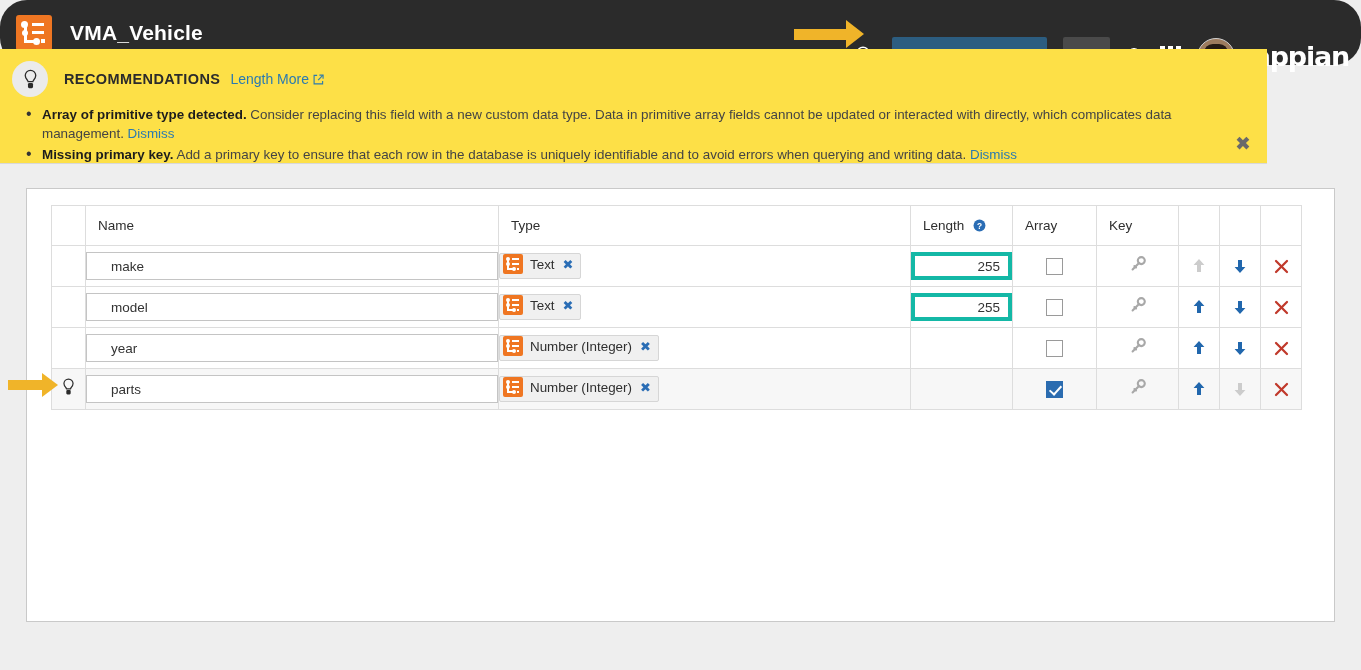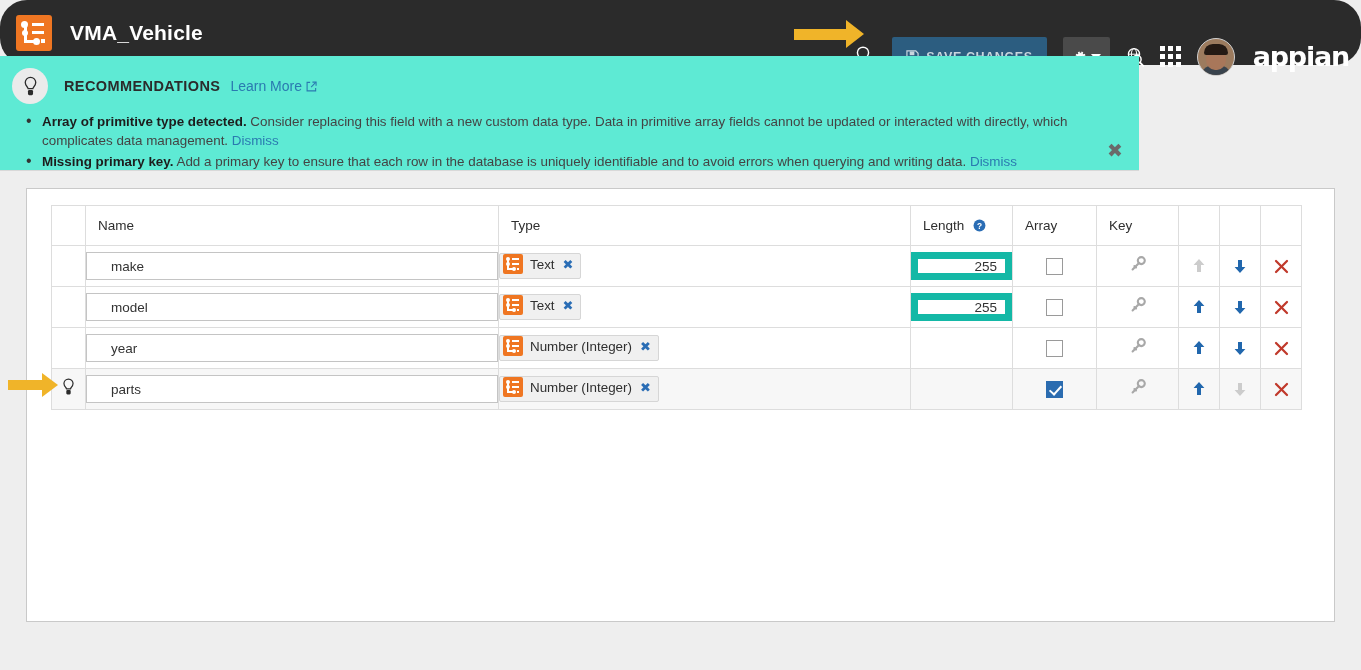--- a/index.html
+++ b/index.html
@@ -141,23 +141,23 @@
     margin-left: 18px;
     color: #ffffff;
     font-size: 27px;
     font-weight: bold;
     letter-spacing: -1.2px;
     font-family: "DejaVu Sans", sans-serif;
   }
 
   
   .rec-banner {
-    position: absolute; left: 0; top: 56px;
-    width: 1139px; height: 115px;
-    background: #5eead4;
+    position: absolute; left: 0; top: 49px;
+    width: 1267px; height: 115px;
+    background: #fde047;
     border-bottom: 1px solid #d8d8d8;
   }
   .rec-head { display: flex; align-items: center; padding: 12px 0 0 12px; }
   .rec-bulb-circle {
     width: 36px; height: 36px; border-radius: 50%;
     background: #ebebeb;
     display: flex; align-items: center; justify-content: center;
     flex: none;
   }
   .rec-title {
@@ -240,21 +240,21 @@
     border: 1px solid #c4c4c4;
     background: #ffffff;
     font-size: 13.5px;
     color: #333;
     padding: 0 24px;
     font-family: "Liberation Sans", sans-serif;
     outline: none;
   }
   .num-input {
     width: 100%; height: 28px;
-    border: 7px solid #14b8a6;
+    border: 4px solid #14b8a6;
     background: #ffffff;
     font-size: 13.5px; color: #333;
     text-align: right; padding: 0 8px;
     font-family: "Liberation Sans", sans-serif;
     outline: none;
   }
 
   .type-chip {
     display: inline-flex; align-items: center;
     background: #f0f0f0;
@@ -425,21 +425,21 @@
 
   <div class="rec-head">
     <div class="rec-bulb-circle">
       <svg width="15" height="21" viewBox="0 0 16 22">
         <path d="M8 1.2c-3.2 0-5.6 2.5-5.6 5.6 0 2.2 1.2 3.6 2.2 4.8.5.6.8 1.1.9 1.7h5c.1-.6.4-1.1.9-1.7 1-1.2 2.2-2.6 2.2-4.8C13.6 3.7 11.2 1.2 8 1.2z" fill="none" stroke="#2b2b2b" stroke-width="1.4"></path>
         <rect x="5.3" y="14.6" width="5.4" height="5.6" rx="1.4" fill="#2b2b2b"></rect>
       </svg>
     </div>
     <div class="rec-title">RECOMMENDATIONS</div>
     <a class="rec-learn">
-      <span>Learn More</span>
+      <span>Length More</span>
       <span style="display:inline-flex;">
         <svg width="11" height="11" viewBox="0 0 12 12">
           <path d="M4.5 1.5H1.2v9.3h9.3V7.5" fill="none" stroke="#2a7ab0" stroke-width="1.2"></path>
           <path d="M7 1.2h4v4" fill="none" stroke="#2a7ab0" stroke-width="1.2"></path>
           <line x1="5.6" y1="6.6" x2="10.6" y2="1.6" stroke="#2a7ab0" stroke-width="1.2"></line>
         </svg>
       </span>
     </a>
   </div>
 

